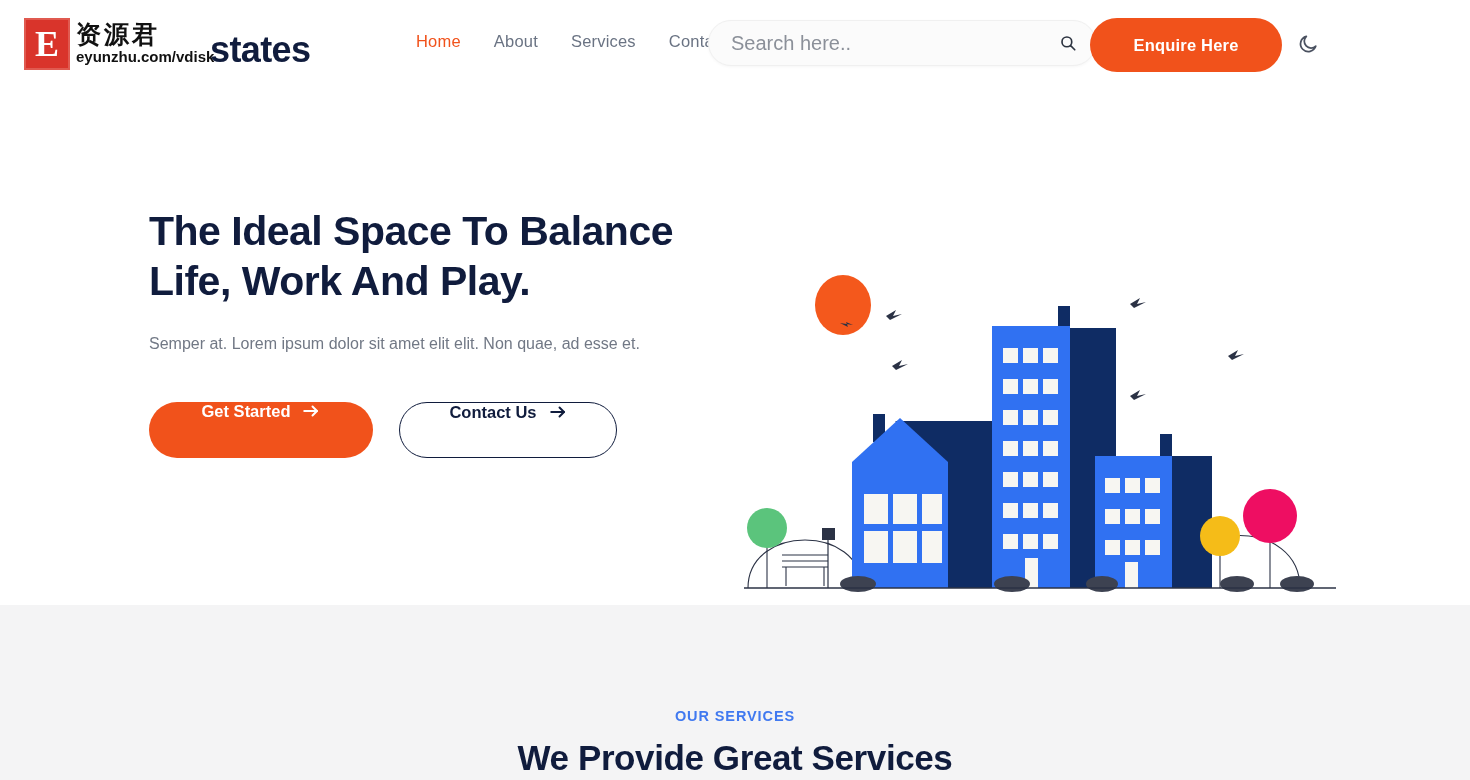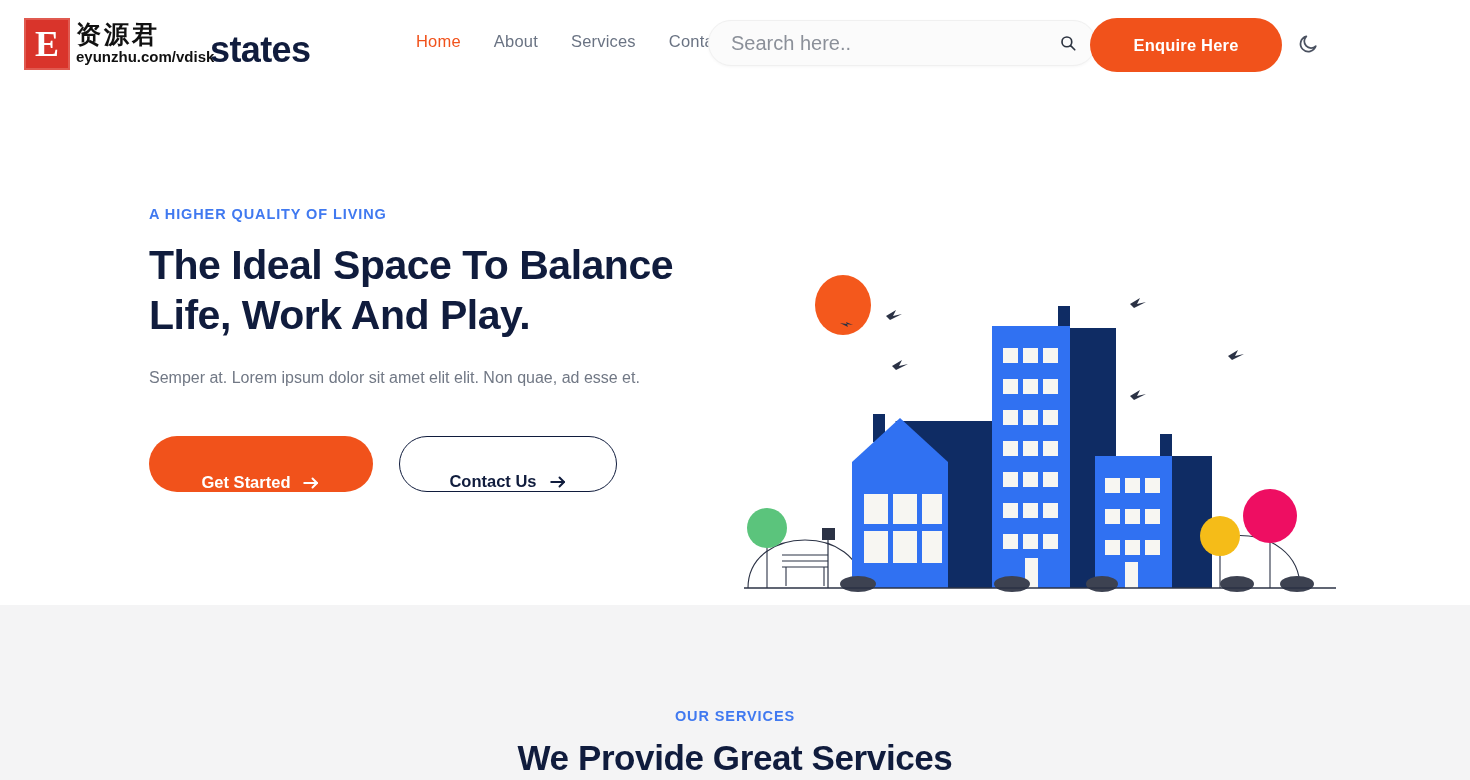--- a/index.html
+++ b/index.html
@@ -72,21 +72,21 @@
   }
   .hero-title {
     font-size:41px; font-weight:bold; color:#101C3D;
     line-height:1.22; letter-spacing:-0.5px;
   }
   .hero-sub {
     margin-top:26px; font-size:16px; color:#717885; line-height:1.5;
   }
   .cta-row { display:flex; gap:26px; margin-top:46px; }
   .btn {
-    height:56px; border-radius:28px; display:flex; align-items:flex-end;
+    height:56px; border-radius:28px; display:flex; align-items:flex-start;
     justify-content:center; gap:12px; cursor:pointer;
     font-family:"Liberation Sans", sans-serif; font-size:16.5px; font-weight:bold;
   }
   .btn-primary { width:224px; background:#F1521B; color:#fff; border:none; }
   .btn-outline {
     width:218px; background:#fff; color:#101C3D; border:1.5px solid #101C3D;
   }
   .btn svg { width:18px; height:18px; }
 
   
@@ -142,21 +142,20 @@
 
     <button class="theme-toggle">
       <svg width="22" height="22" viewBox="0 0 24 24" fill="none" stroke="currentColor" stroke-width="1.9" stroke-linecap="round" stroke-linejoin="round">
         <path d="M20.5 14.3A8.5 8.5 0 1 1 10.2 3.6a6.8 6.8 0 0 0 10.3 10.7z"></path>
       </svg>
     </button>
   </div>
 
   <div class="hero">
     <div class="hero-copy">
-      <div class="eyebrow">A HIGHER QUALITY OF LIVING</div>
       <h1 class="hero-title">
         <span>The Ideal Space To Balance</span><br>
         <span>Life, Work And Play.</span>
       </h1>
       <p class="hero-sub">Semper at. Lorem ipsum dolor sit amet elit elit. Non quae, ad esse et.</p>
 
       <div class="cta-row">
         <button class="btn btn-primary">
           <span>Get Started</span>
           <svg viewBox="0 0 24 24" fill="none" stroke="currentColor" stroke-width="2.6" stroke-linecap="round" stroke-linejoin="round">

